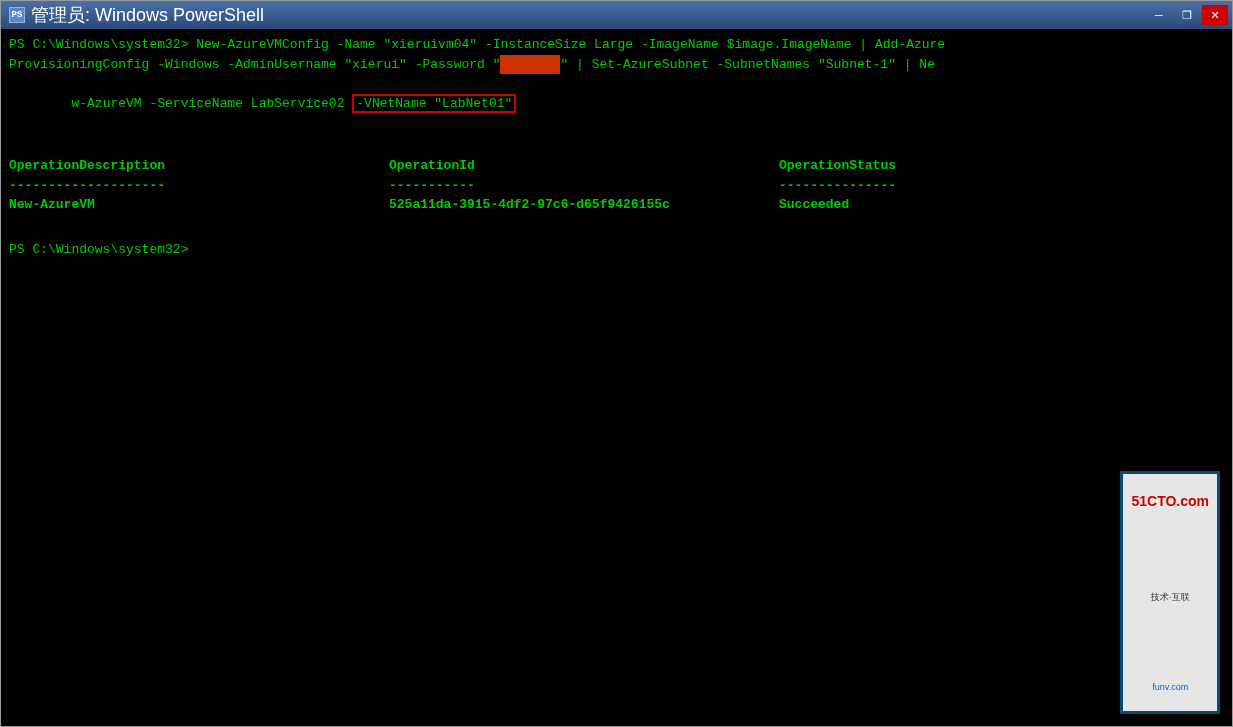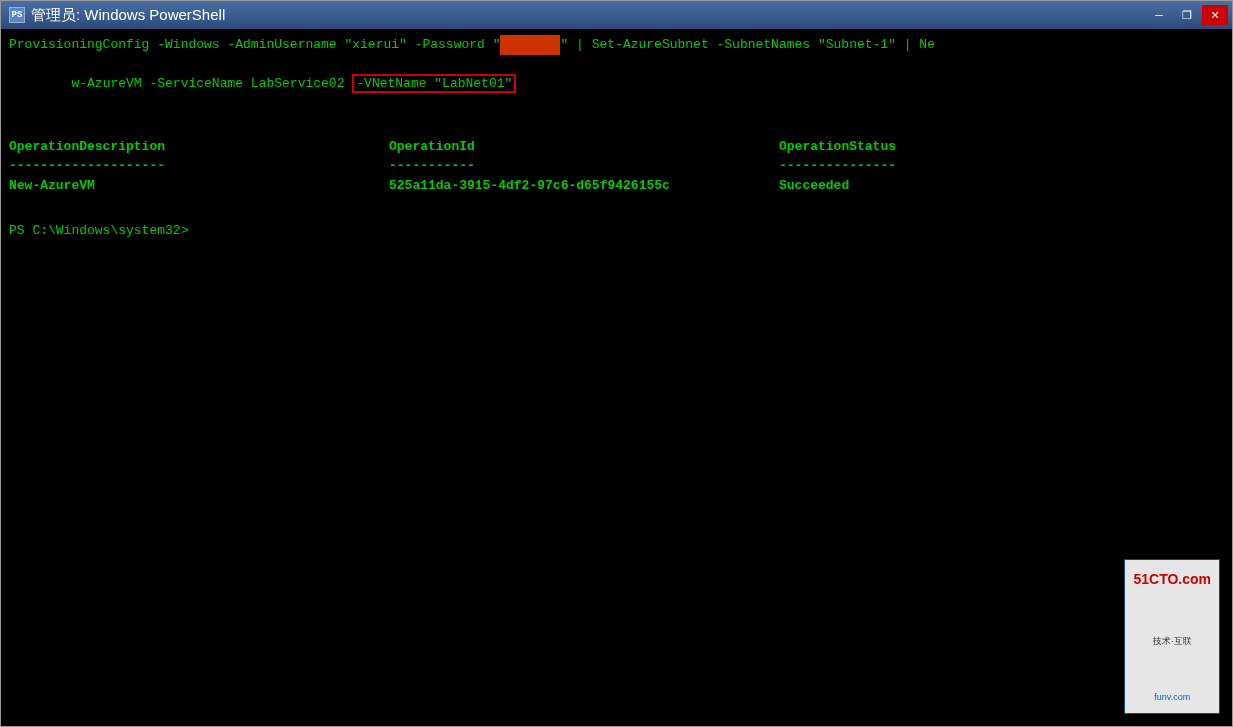--- a/index.html
+++ b/index.html
@@ -50,21 +50,21 @@
       align-items: center;
       justify-content: center;
       font-size: 10px;
       color: white;
       flex-shrink: 0;
     }
 
     .title-bar-text {
       color: white;
       font-family: 'Segoe UI', Arial, sans-serif;
-      font-size: 15px;
+      font-size: 18px;
       font-weight: normal;
     }
 
     .title-bar-buttons {
       display: flex;
       align-items: center;
       gap: 2px;
     }
 
     .title-btn {
@@ -142,25 +142,26 @@
       position: absolute;
       bottom: 12px;
       right: 12px;
       display: flex;
       flex-direction: column;
       align-items: center;
     }
 
     .watermark-box {
       background: rgba(255,255,255,0.9);
-      border: 1px solid #0c4a6e;
-      padding: 11px 8px;
+      border: 3px solid #0c4a6e;
+      padding: 19px 8px;
       display: flex;
       flex-direction: column;
       align-items: center;
+      gap: 34px;
     }
 
     .watermark-title {
       color: #cc0000;
       font-family: Arial, sans-serif;
       font-size: 14px;
       font-weight: bold;
     }
 
     .watermark-sub {
@@ -194,20 +195,21 @@
     <div class="title-bar-buttons">
       <button class="title-btn">─</button>
       <button class="title-btn">❐</button>
       <button class="title-btn close-btn">✕</button>
     </div>
   </div>
 
   <div class="terminal">
     <div class="terminal-content">
 
+      <div class="line"><span>PS C:\Windows\system32&gt;</span><span> New-AzureVMConfig -Name "xieruivm04" -InstanceSize Large -ImageName $image.ImageName | Add-Azure</span></div>
 
       <div class="line"><span>ProvisioningConfig -Windows -AdminUsername "xierui" -Password "</span><span class="redacted">&nbsp;&nbsp;&nbsp;&nbsp;&nbsp;&nbsp;&nbsp;</span><span>" | Set-AzureSubnet -SubnetNames "Subnet-1" | Ne</span></div>
 
       <div class="line">
         <span>w-AzureVM -ServiceName LabService02 </span><span class="highlighted-box">-VNetName "LabNet01"</span>
       </div>
 
       <div class="line">&nbsp;</div>
 
       <div class="table-container">

